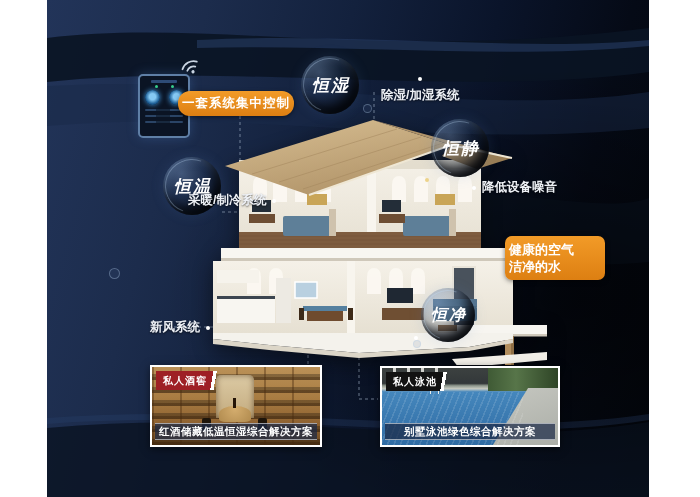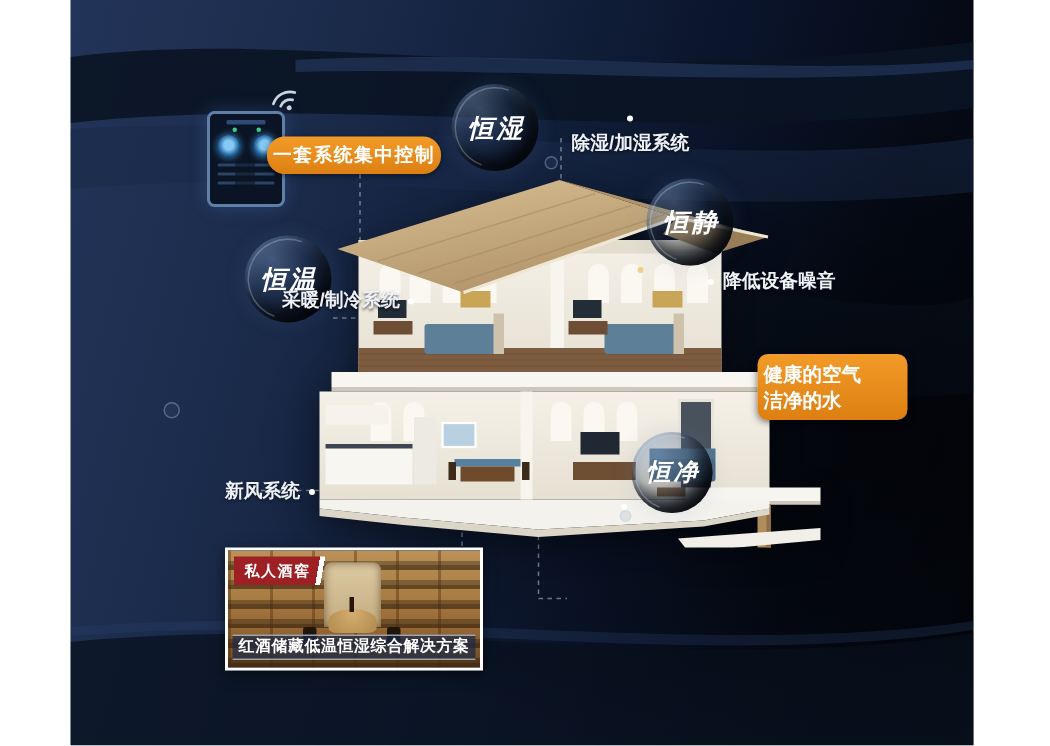--- a/index.html
+++ b/index.html
@@ -254,15 +254,27 @@
         <div class="wine-door"></div>
         <div class="wine-table"></div>
         <div class="wine-bottle"></div>
         <div class="wine-stool1"></div>
         <div class="wine-stool2"></div>
       </div>
       <div class="photo-badge badge-red">私人酒窖</div>
       <div class="photo-caption">红酒储藏低温恒湿综合解决方案</div>
     </div>
 
+    <div class="photo photo-pool">
+      <div class="photo-img">
+        <div class="pool-bg"></div>
+        <div class="pool-cols"></div>
+        <div class="pool-plants"></div>
+        <div class="pool-deck"></div>
+        <div class="pool-ripples"></div>
+        <div class="pool-ladder"></div>
+      </div>
+      <div class="photo-badge badge-black">私人泳池</div>
+      <div class="photo-caption">别墅泳池绿色综合解决方案</div>
+    </div>
 
   </div>
 </div>
 
 </body></html>

